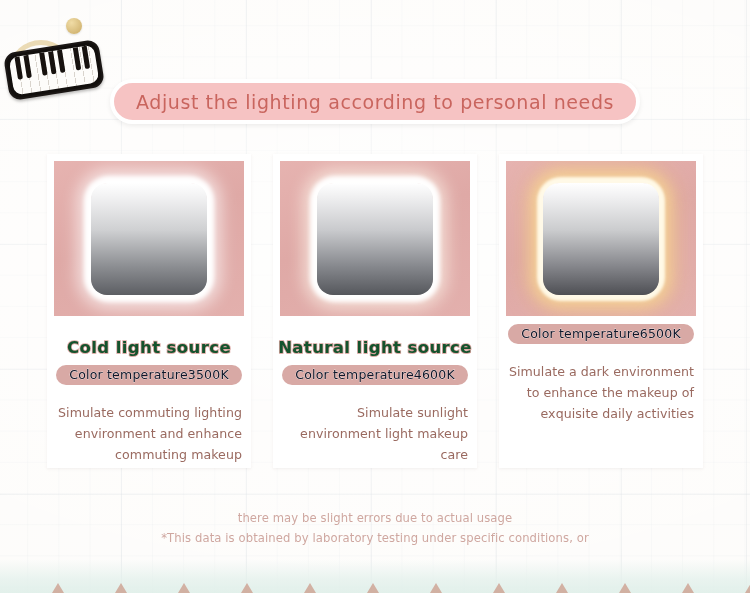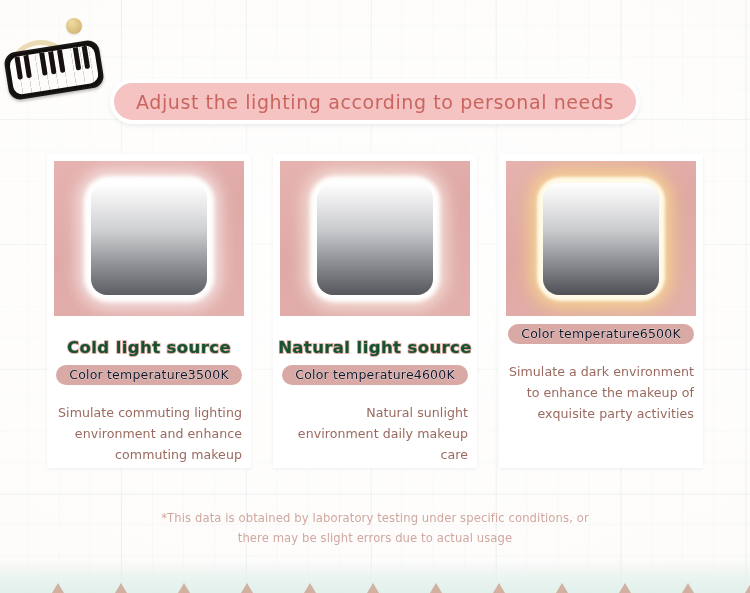--- a/index.html
+++ b/index.html
@@ -248,38 +248,38 @@
   </div>
 
   <div class="card">
     <div class="panel">
       <div class="lamp natural">
         <div class="inner"></div>
       </div>
     </div>
     <div class="card-head">Natural light source</div>
     <div class="badge">Color temperature4600K</div>
-    <div class="desc">Natural sunlight environment daily makeup care</div>
+    <div class="desc">Simulate sunlight environment light makeup care</div>
   </div>
 
   <div class="card">
     <div class="panel">
       <div class="lamp warm">
         <div class="inner"></div>
       </div>
     </div>
     <div class="badge">Color temperature6500K</div>
-    <div class="desc">Simulate a dark environment to enhance the makeup of exquisite party activities</div>
+    <div class="desc">Simulate a dark environment to enhance the makeup of exquisite daily activities</div>
   </div>
 
 </div>
 
 <div id="footnote">
+  <div>there may be slight errors due to actual usage</div>
   <div>*This data is obtained by laboratory testing under specific conditions, or</div>
-  <div>there may be slight errors due to actual usage</div>
 </div>
 
 <div id="tri-row">
     <div class="tri"></div>
     <div class="tri"></div>
     <div class="tri"></div>
     <div class="tri"></div>
     <div class="tri"></div>
     <div class="tri"></div>
     <div class="tri"></div>

